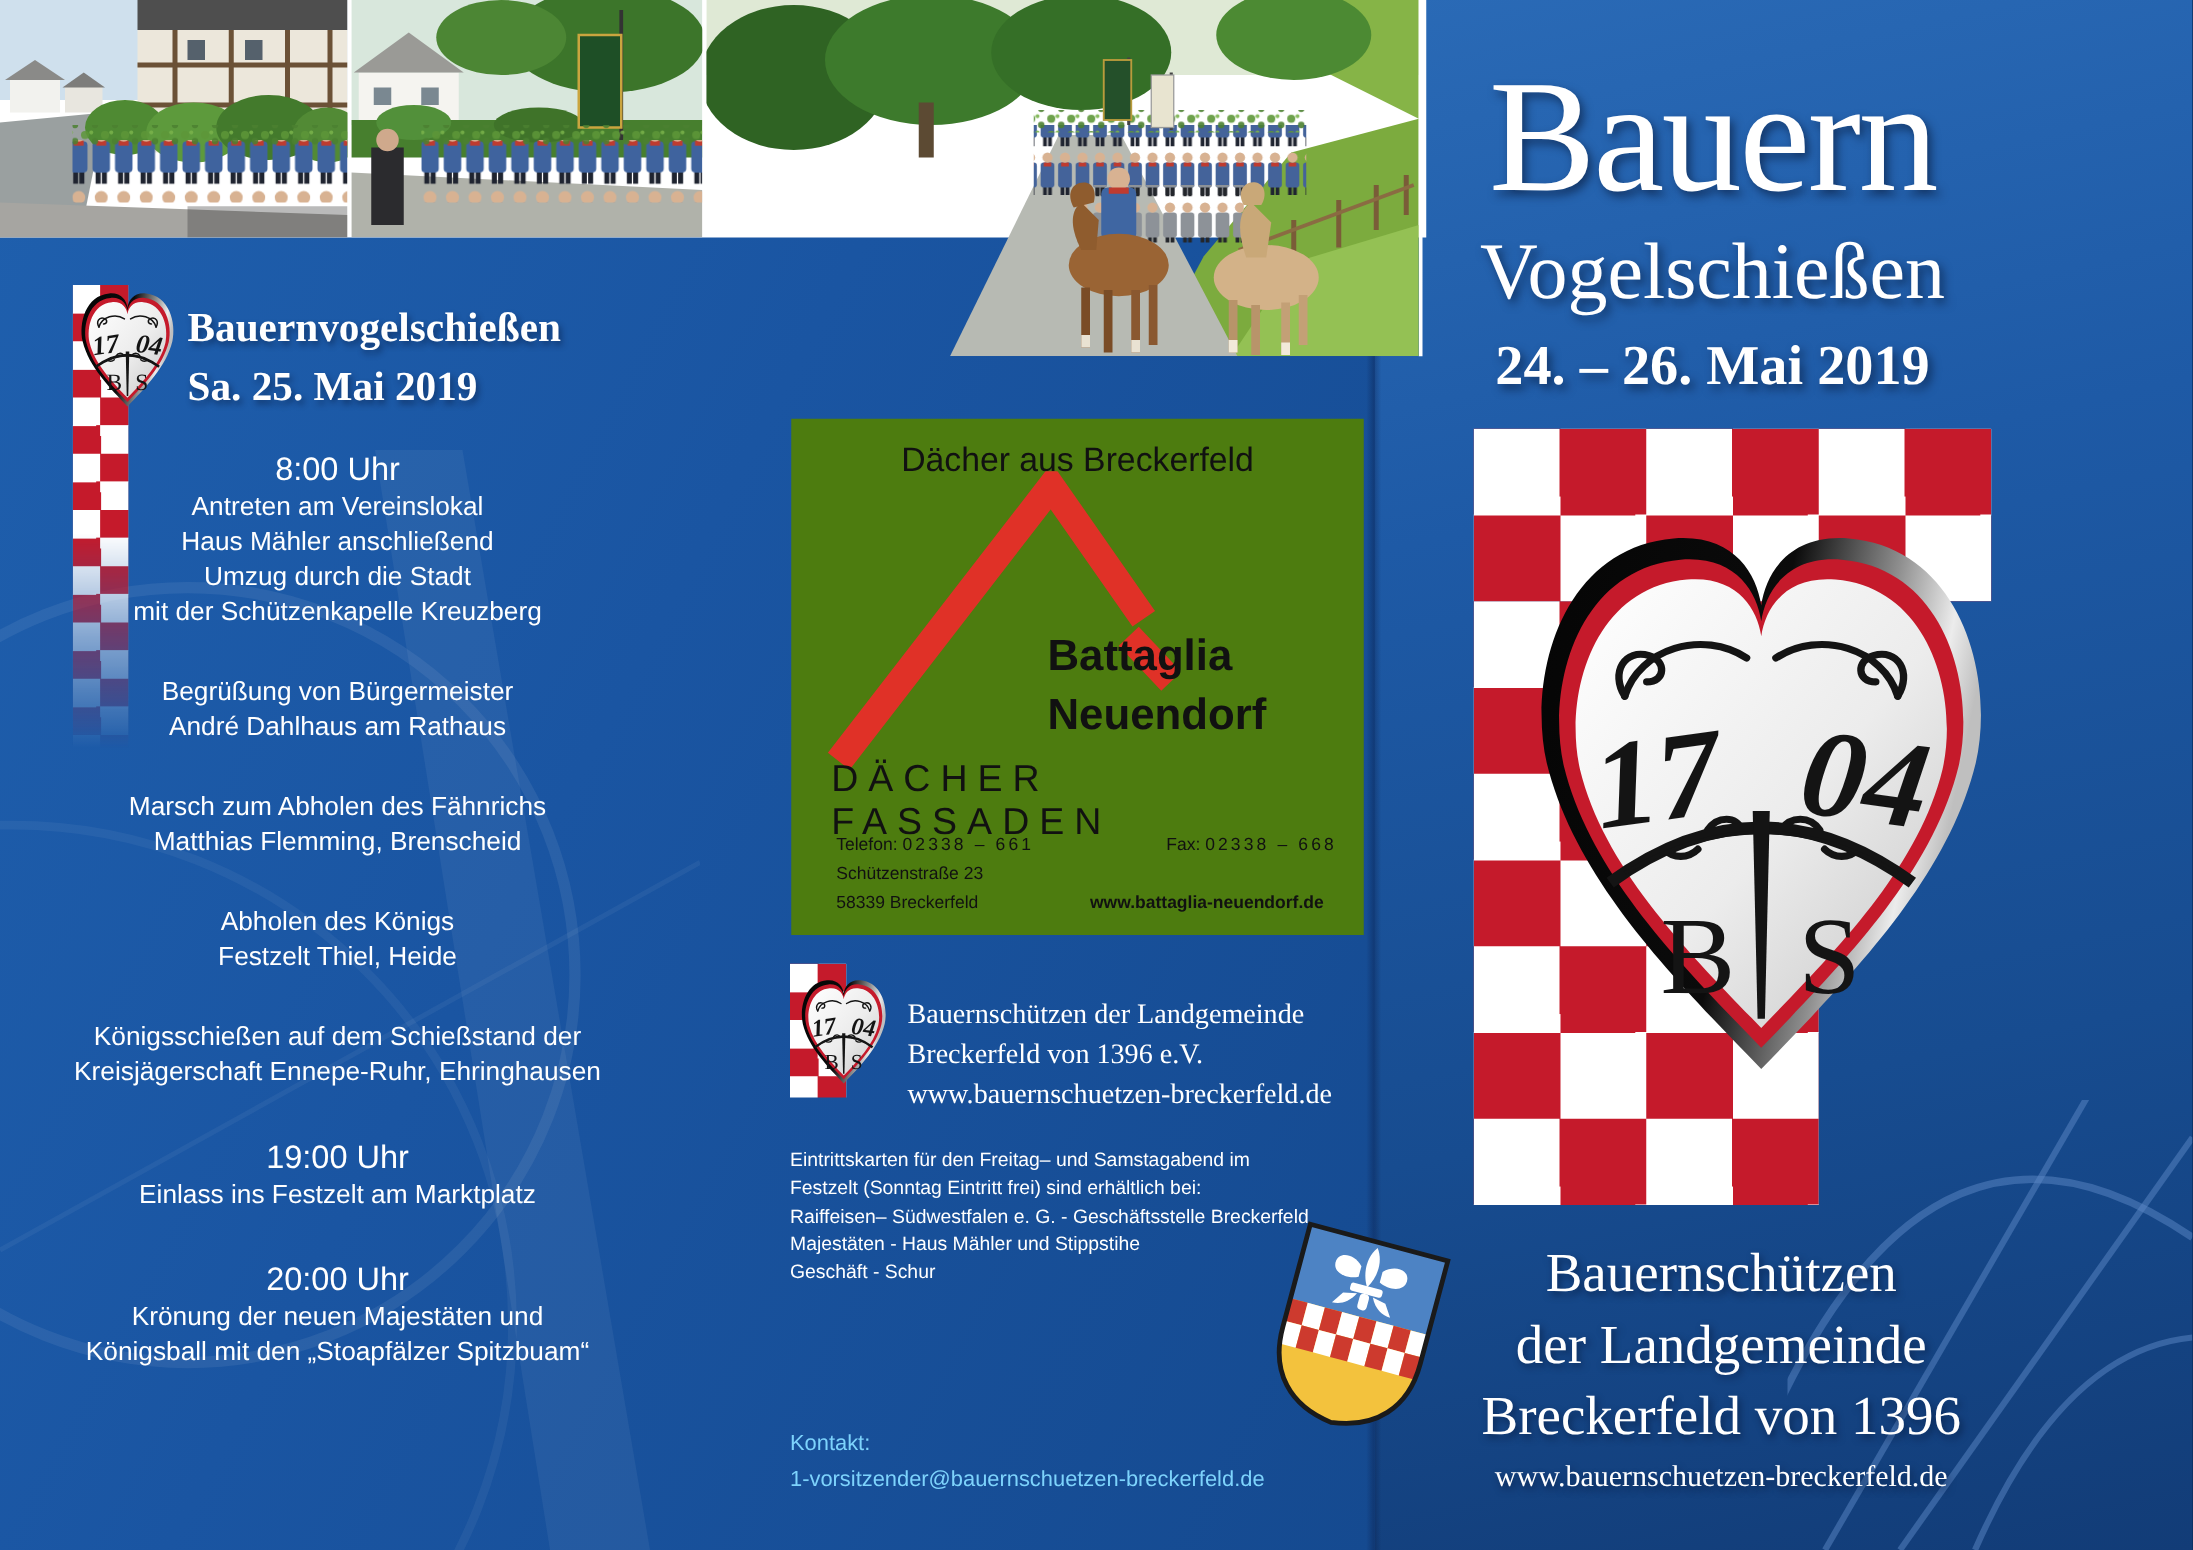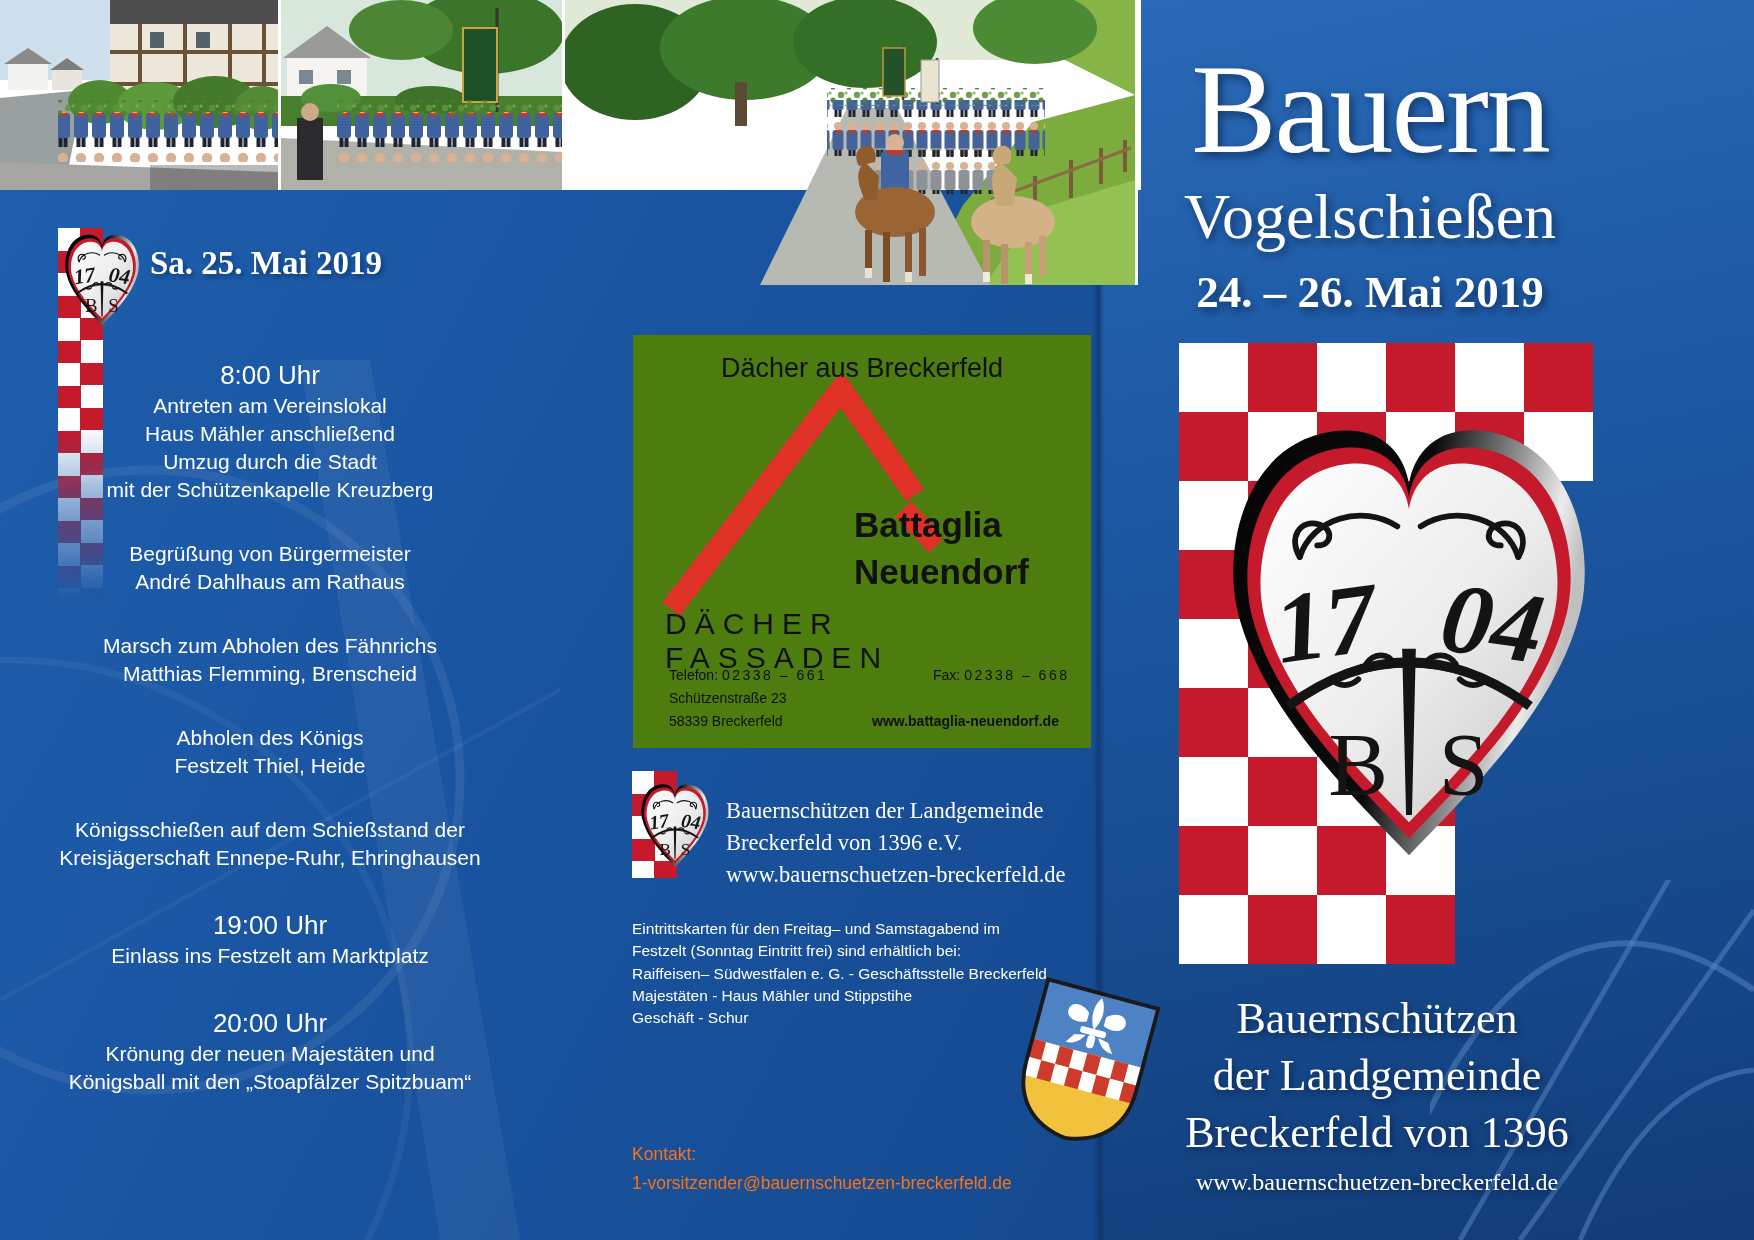--- a/index.html
+++ b/index.html
@@ -30,32 +30,32 @@
       font-family:"Liberation Serif",serif;font-weight:700;font-size:33px;line-height:47px;
       text-shadow:2px 3px 5px rgba(4,16,44,.45);}
   .schedule{left:20px;top:358px;width:500px;z-index:3;color:#ffffff;text-align:center;}
   .sch-block{margin-bottom:36px;}
   .sch-time{font-size:26px;line-height:34px;}
   .sch-line{font-size:21px;line-height:28px;}
   
   .ad-box{left:633px;top:335px;width:458px;height:413px;background:#4d7c0f;z-index:4;color:#111;}
   .ad-tagline{position:absolute;left:0;top:18px;width:100%;text-align:center;font-size:27px;}
   .ad-roof{position:absolute;left:18px;top:42px;}
-  .ad-name{position:absolute;left:205px;top:166px;font-size:35px;font-weight:700;line-height:47px;margin-left:16px;}
+  .ad-name{position:absolute;left:205px;top:166px;font-size:35px;font-weight:700;line-height:47px;}
   .ad-services{position:absolute;left:32px;top:272px;font-size:30px;letter-spacing:8px;word-spacing:30px;}
   .ad-row{position:absolute;font-size:14px;margin-left:24px;}
   .num-sp{letter-spacing:2.5px;}
   .ad-web{font-weight:700;}
   .mid-stripe{left:632px;top:771px;width:45px;height:107px;background-size:45px 45px;z-index:3;}
   .mid-heart{left:636px;top:779px;z-index:4;}
   .club-text{left:726px;top:795px;z-index:3;color:#fff;font-family:"Liberation Serif",serif;
              font-size:22.5px;line-height:32px;}
   .tickets{left:632px;top:918px;z-index:3;color:#fff;font-size:15.5px;line-height:22.3px;}
   .crest{left:1018px;top:985px;z-index:6;transform:rotate(15deg);}
-  .kontakt{left:632px;top:1140px;z-index:3;color:#f97316;font-size:17.5px;line-height:29px;}
+  .kontakt{left:632px;top:1140px;z-index:3;color:#7dd3fc;font-size:17.5px;line-height:29px;}
   
   .r-title{left:1100px;width:540px;z-index:3;color:#fff;text-align:center;
            font-family:"Liberation Serif",serif;text-shadow:3px 4px 8px rgba(4,14,40,.55);}
   .r1{top:44px;font-size:128px;line-height:130px;letter-spacing:-2px;}
   .r2{top:182px;font-size:64px;line-height:70px;}
   .r3{top:266px;font-size:45px;font-weight:700;line-height:52px;}
   .checkerA{left:1179px;top:343px;width:414px;height:138px;background-size:138px 138px;z-index:2;}
   .checkerB{left:1179px;top:481px;width:276px;height:483px;background-size:138px 138px;z-index:2;}
   .r-heart{left:1214px;top:404px;z-index:3;}
   .r-club{left:1102px;top:990px;width:550px;z-index:3;color:#fff;text-align:center;
@@ -271,20 +271,21 @@
       </g>
     </svg>
   </div>
 
   <div class="abs checker left-stripe"></div>
   <svg class="abs left-heart" width="84" height="102" viewBox="0 0 200 250">
       <use href="#heartsym"></use>
     </svg>
 
   <div class="abs left-title">
+    <div>Bauernvogelschießen</div>
     <div>Sa. 25. Mai 2019</div>
   </div>
 
   <div class="abs schedule">
 
       <div class="sch-block">
         <div class="sch-time">8:00 Uhr</div>
         <div class="sch-lines">
           <div class="sch-line">Antreten am Vereinslokal</div>
           <div class="sch-line">Haus Mähler anschließend</div>

